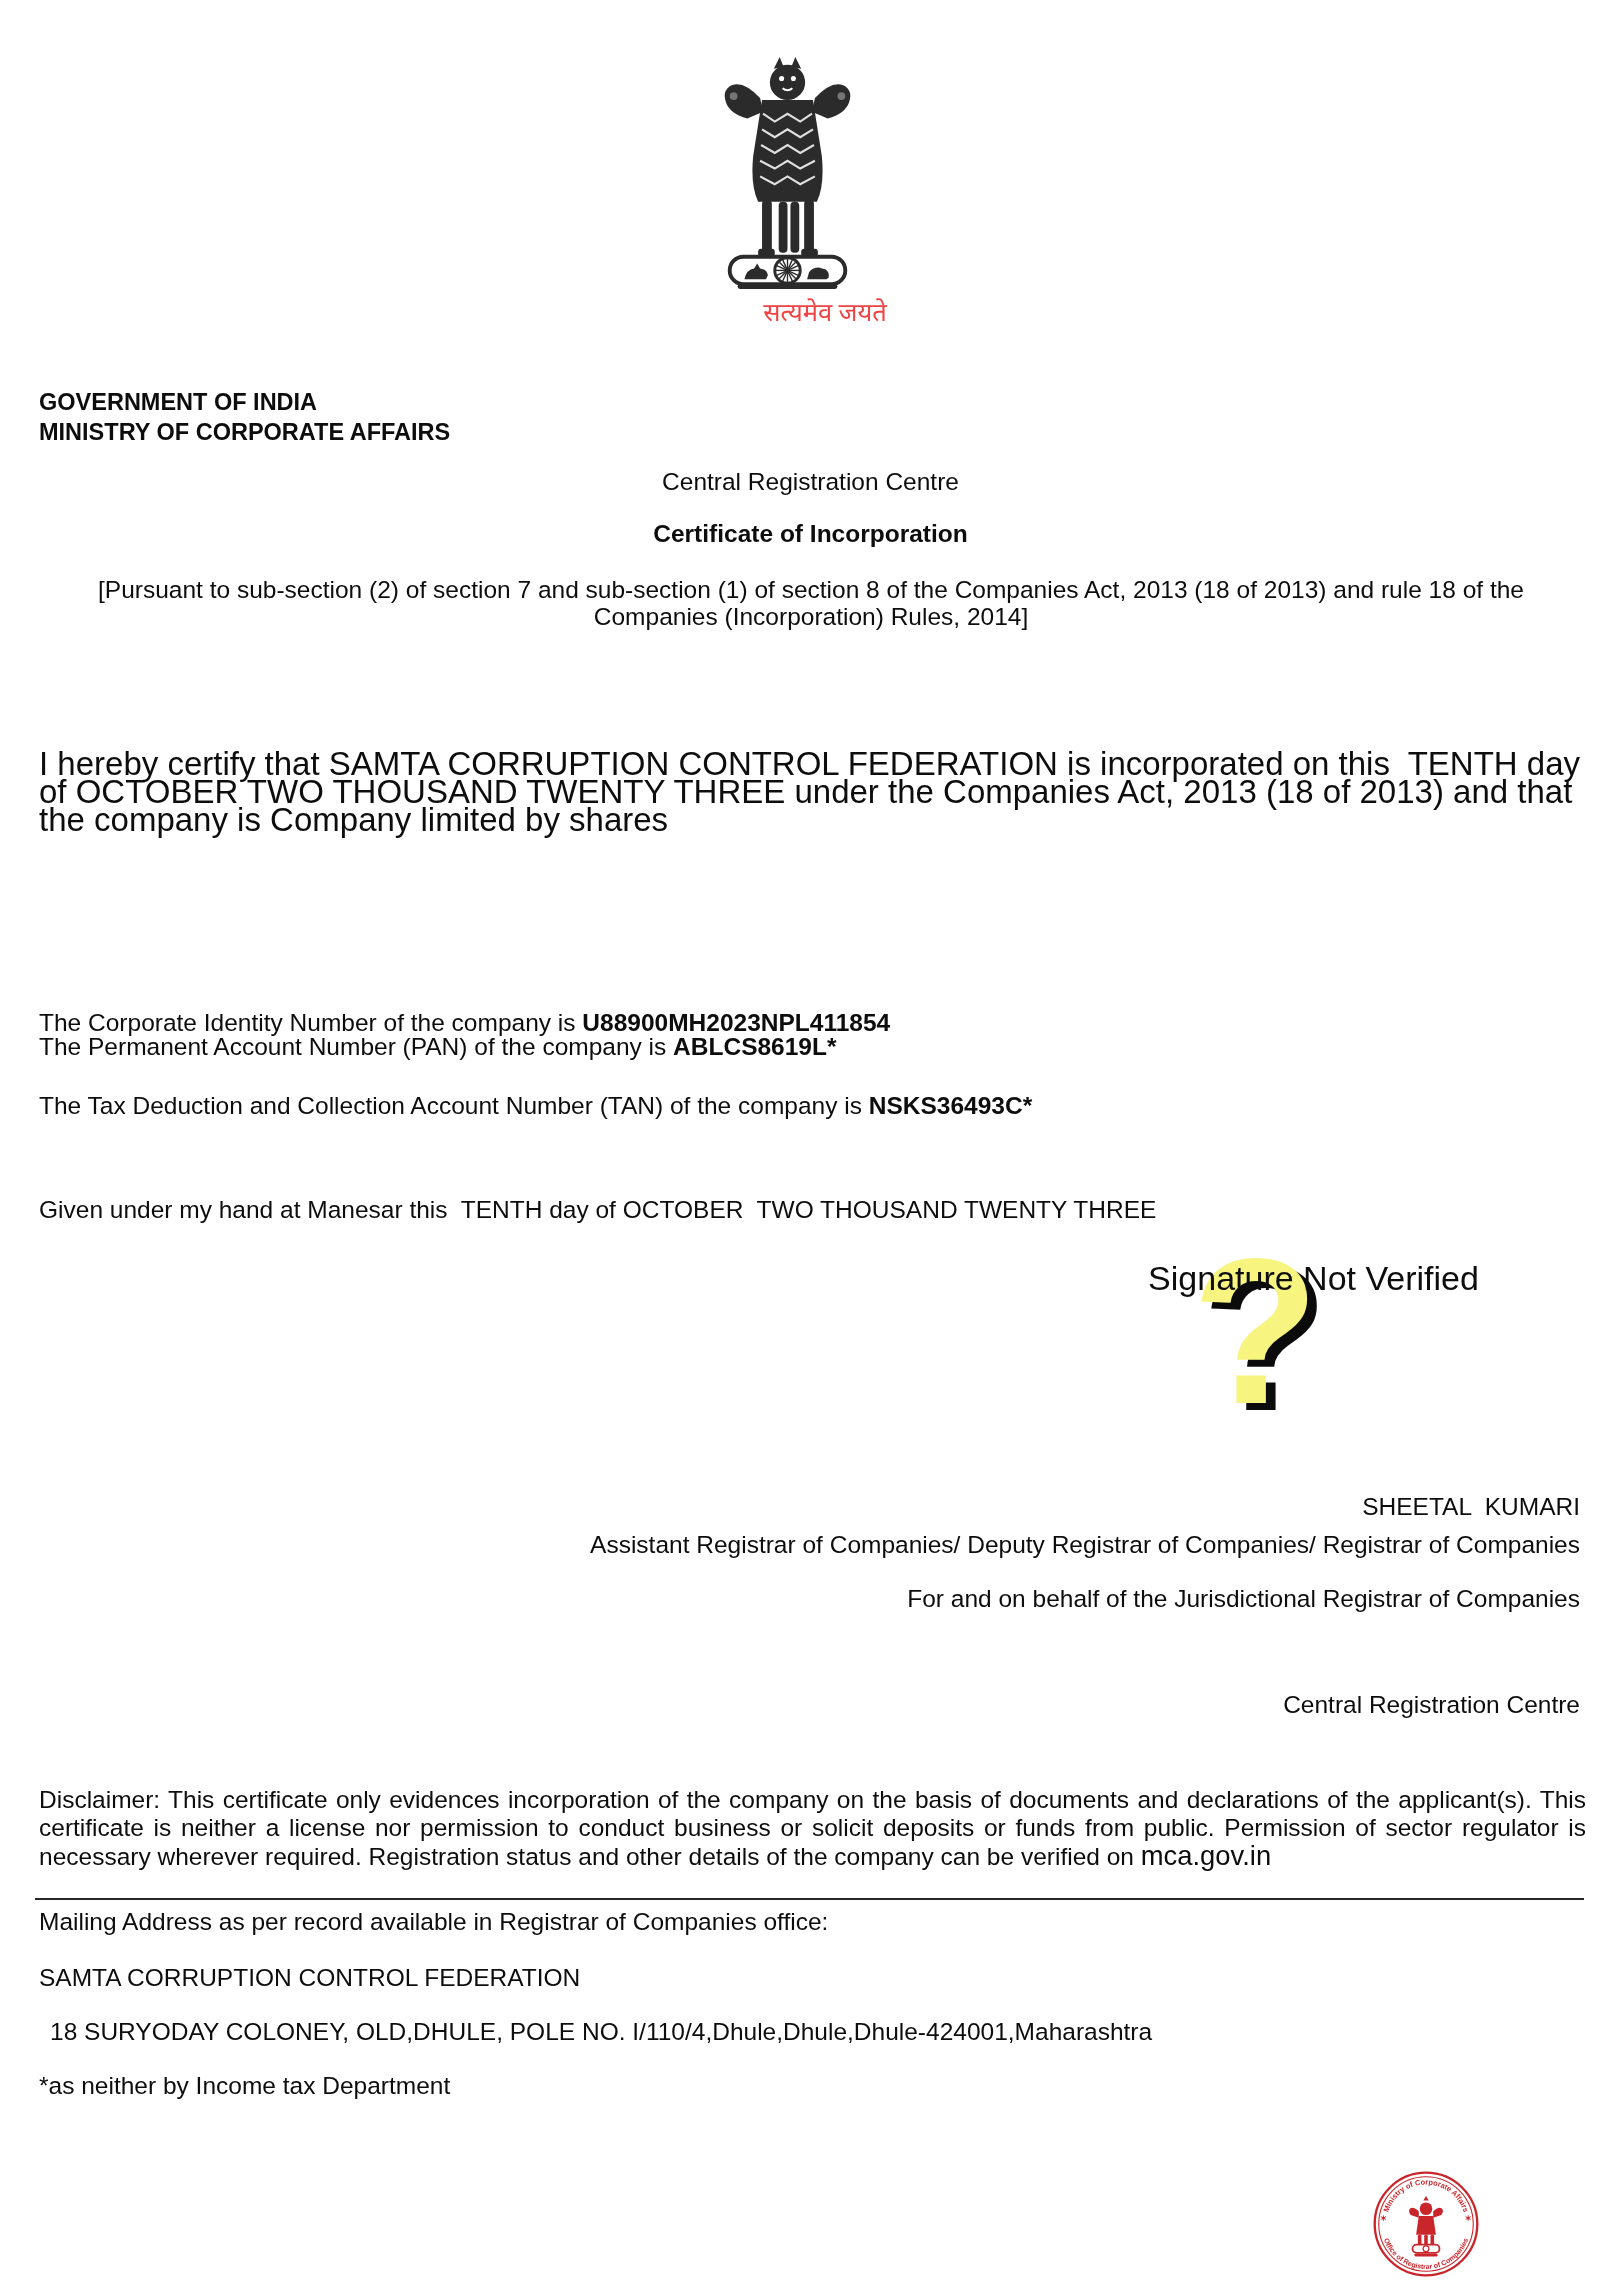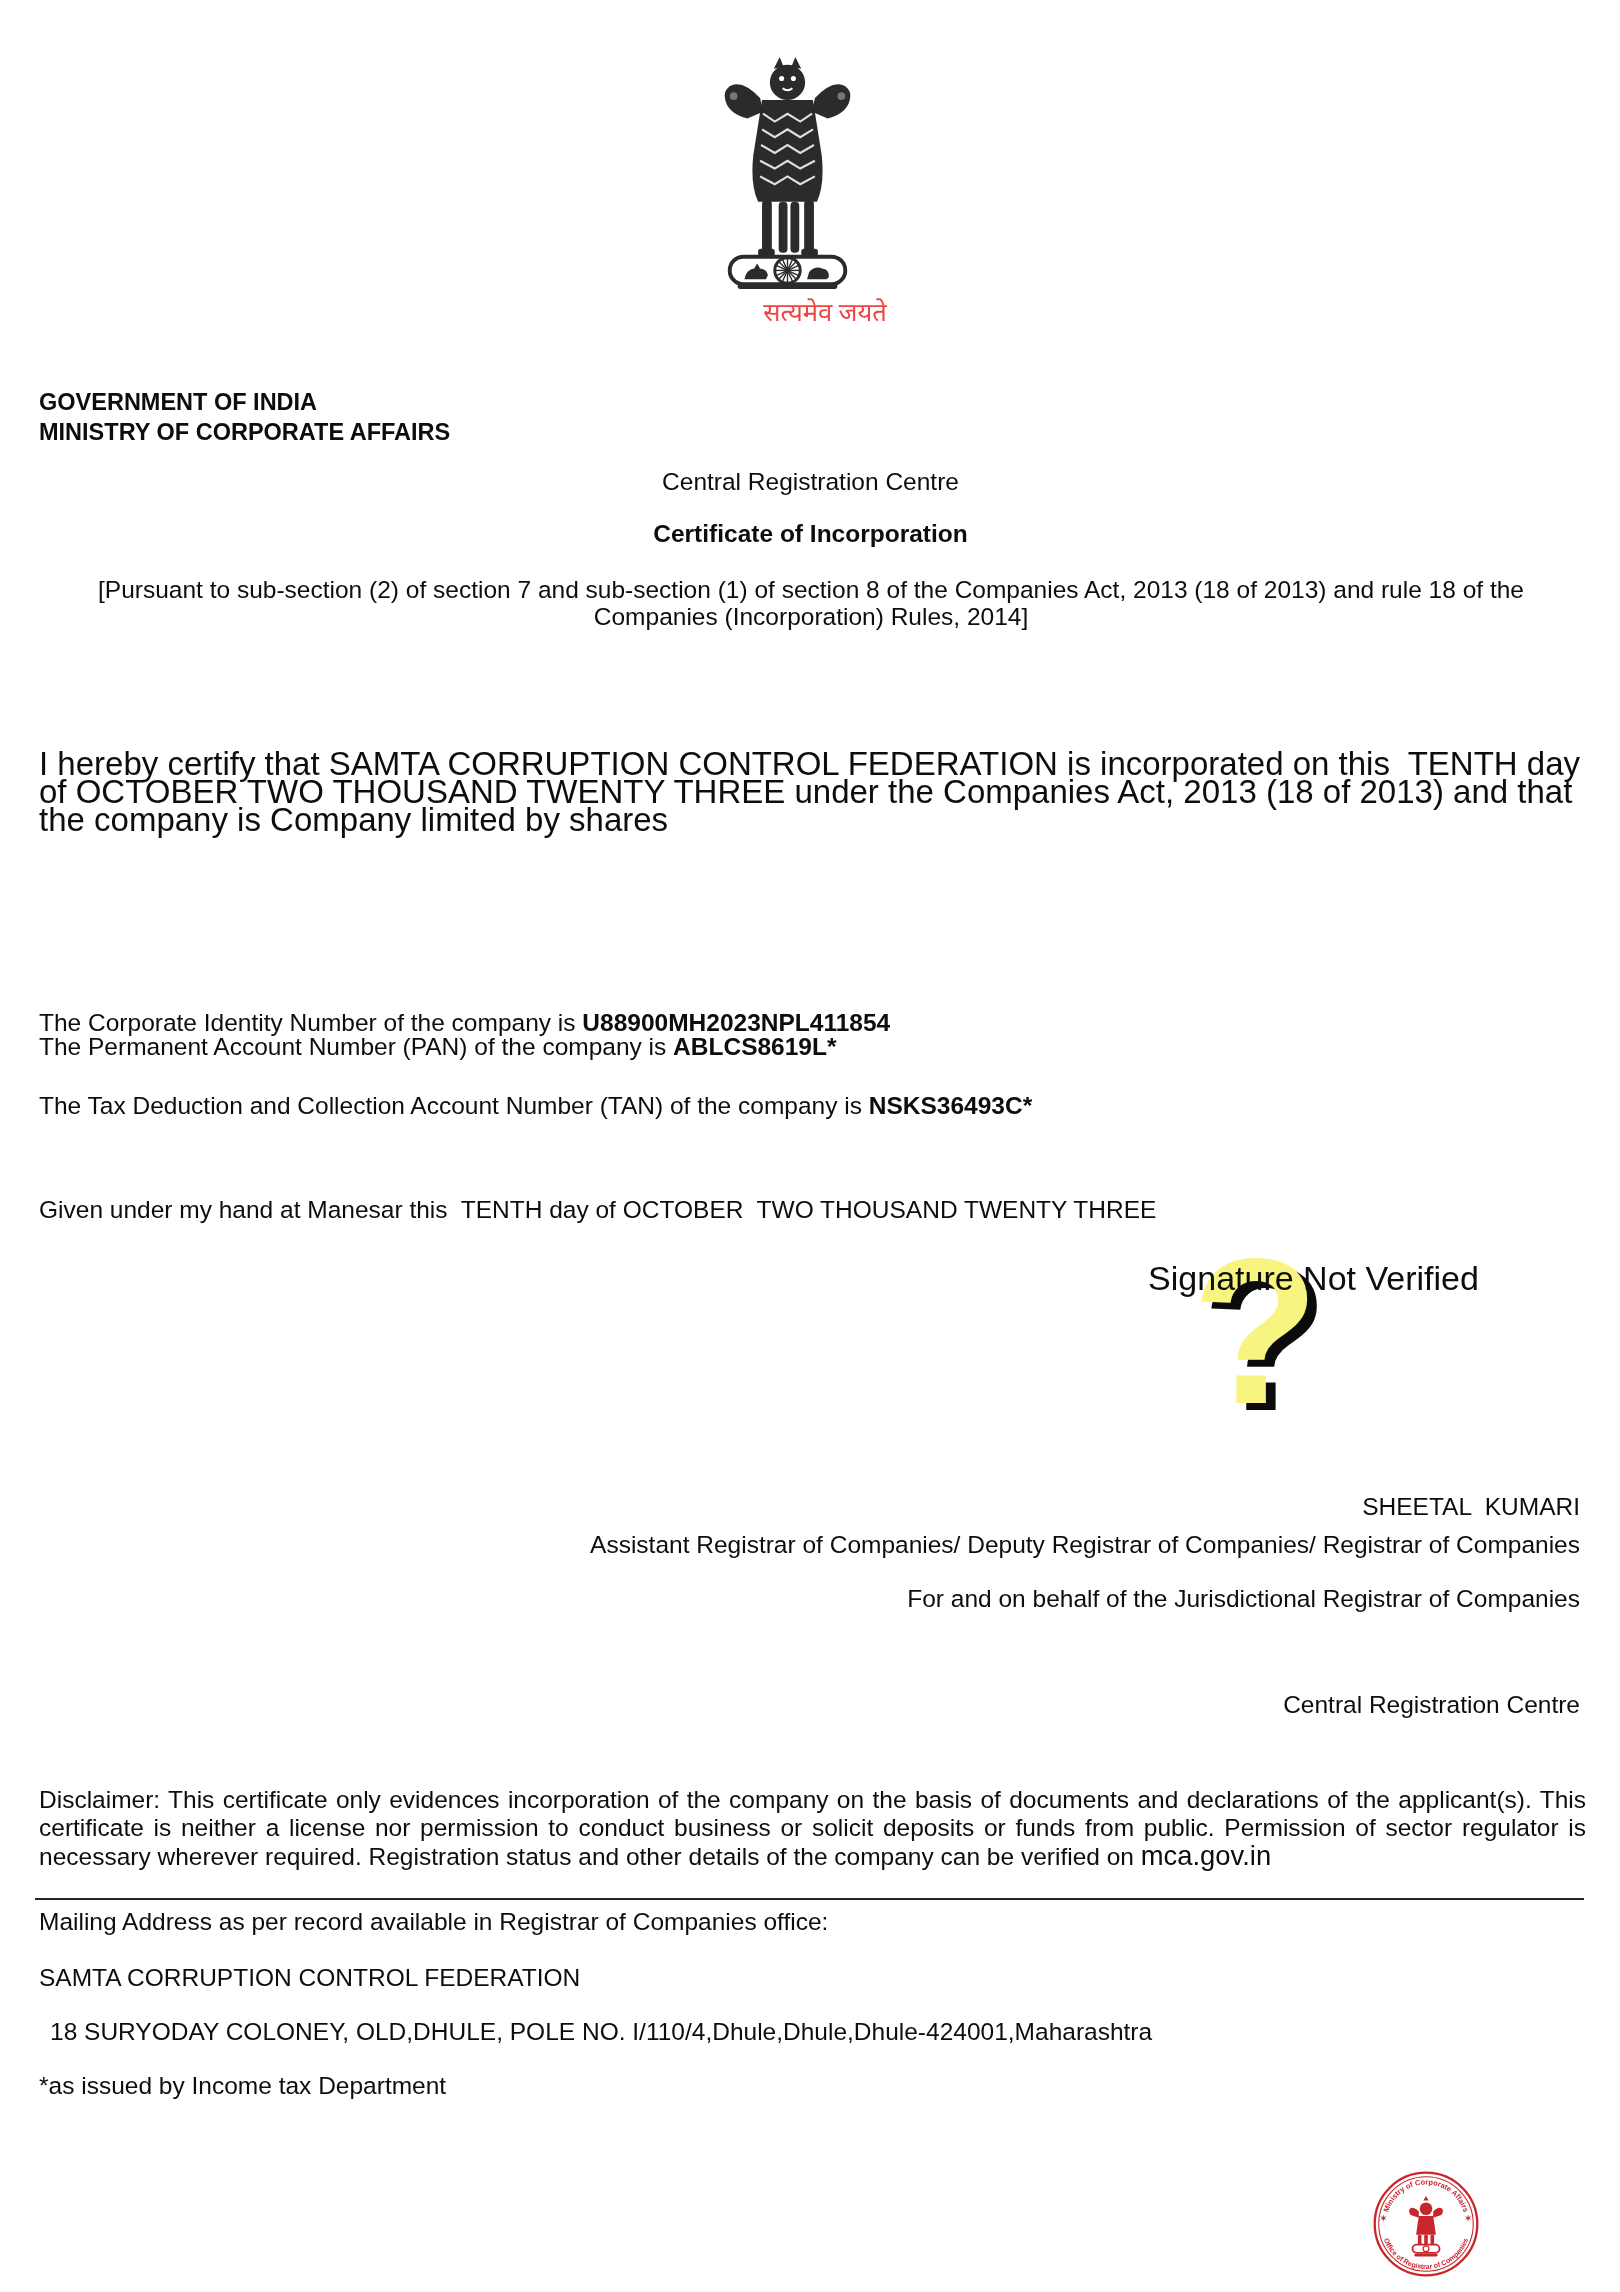--- a/index.html
+++ b/index.html
@@ -162,21 +162,21 @@
   <div class="abs officer off2">Assistant Registrar of Companies/ Deputy Registrar of Companies/ Registrar of Companies</div>
   <div class="abs officer off3">For and on behalf of the Jurisdictional Registrar of Companies</div>
   <div class="abs officer off5">Central Registration Centre</div>
 
   <div class="abs disclaimer"><span>Disclaimer: This certificate only evidences incorporation of the company on the basis of documents and declarations of the applicant(s). This certificate is neither a license nor permission to conduct business or solicit deposits or funds from public. Permission of sector regulator is necessary wherever required. Registration status and other details of the company can be verified on </span><span class="site">mca.gov.in</span></div>
   <div class="abs divider"></div>
 
   <div class="abs mailing-heading">Mailing Address as per record available in Registrar of Companies office:</div>
   <div class="abs mail-company">SAMTA CORRUPTION CONTROL FEDERATION</div>
   <div class="abs mail-address">18 SURYODAY COLONEY, OLD,DHULE, POLE NO. I/110/4,Dhule,Dhule,Dhule-424001,Maharashtra</div>
-  <div class="abs footnote">*as issued by Income tax Department</div>
+  <div class="abs footnote">*as neither by Income tax Department</div>
 
   <div class="abs seal-wrap">
     <svg viewBox="0 0 120 120" width="108" height="108">
       <defs>
         <path id="sealTopArc" d="M 16,60 A 44,44 0 0 1 104,60"></path>
         <path id="sealBotArc" d="M 10,60 A 50,50 0 0 0 110,60"></path>
       </defs>
       <g stroke="#c9262c" fill="none">
         <circle cx="60" cy="60" r="57" stroke-width="2.6"></circle>
         <circle cx="60" cy="60" r="52.5" stroke-width="1.2"></circle>

